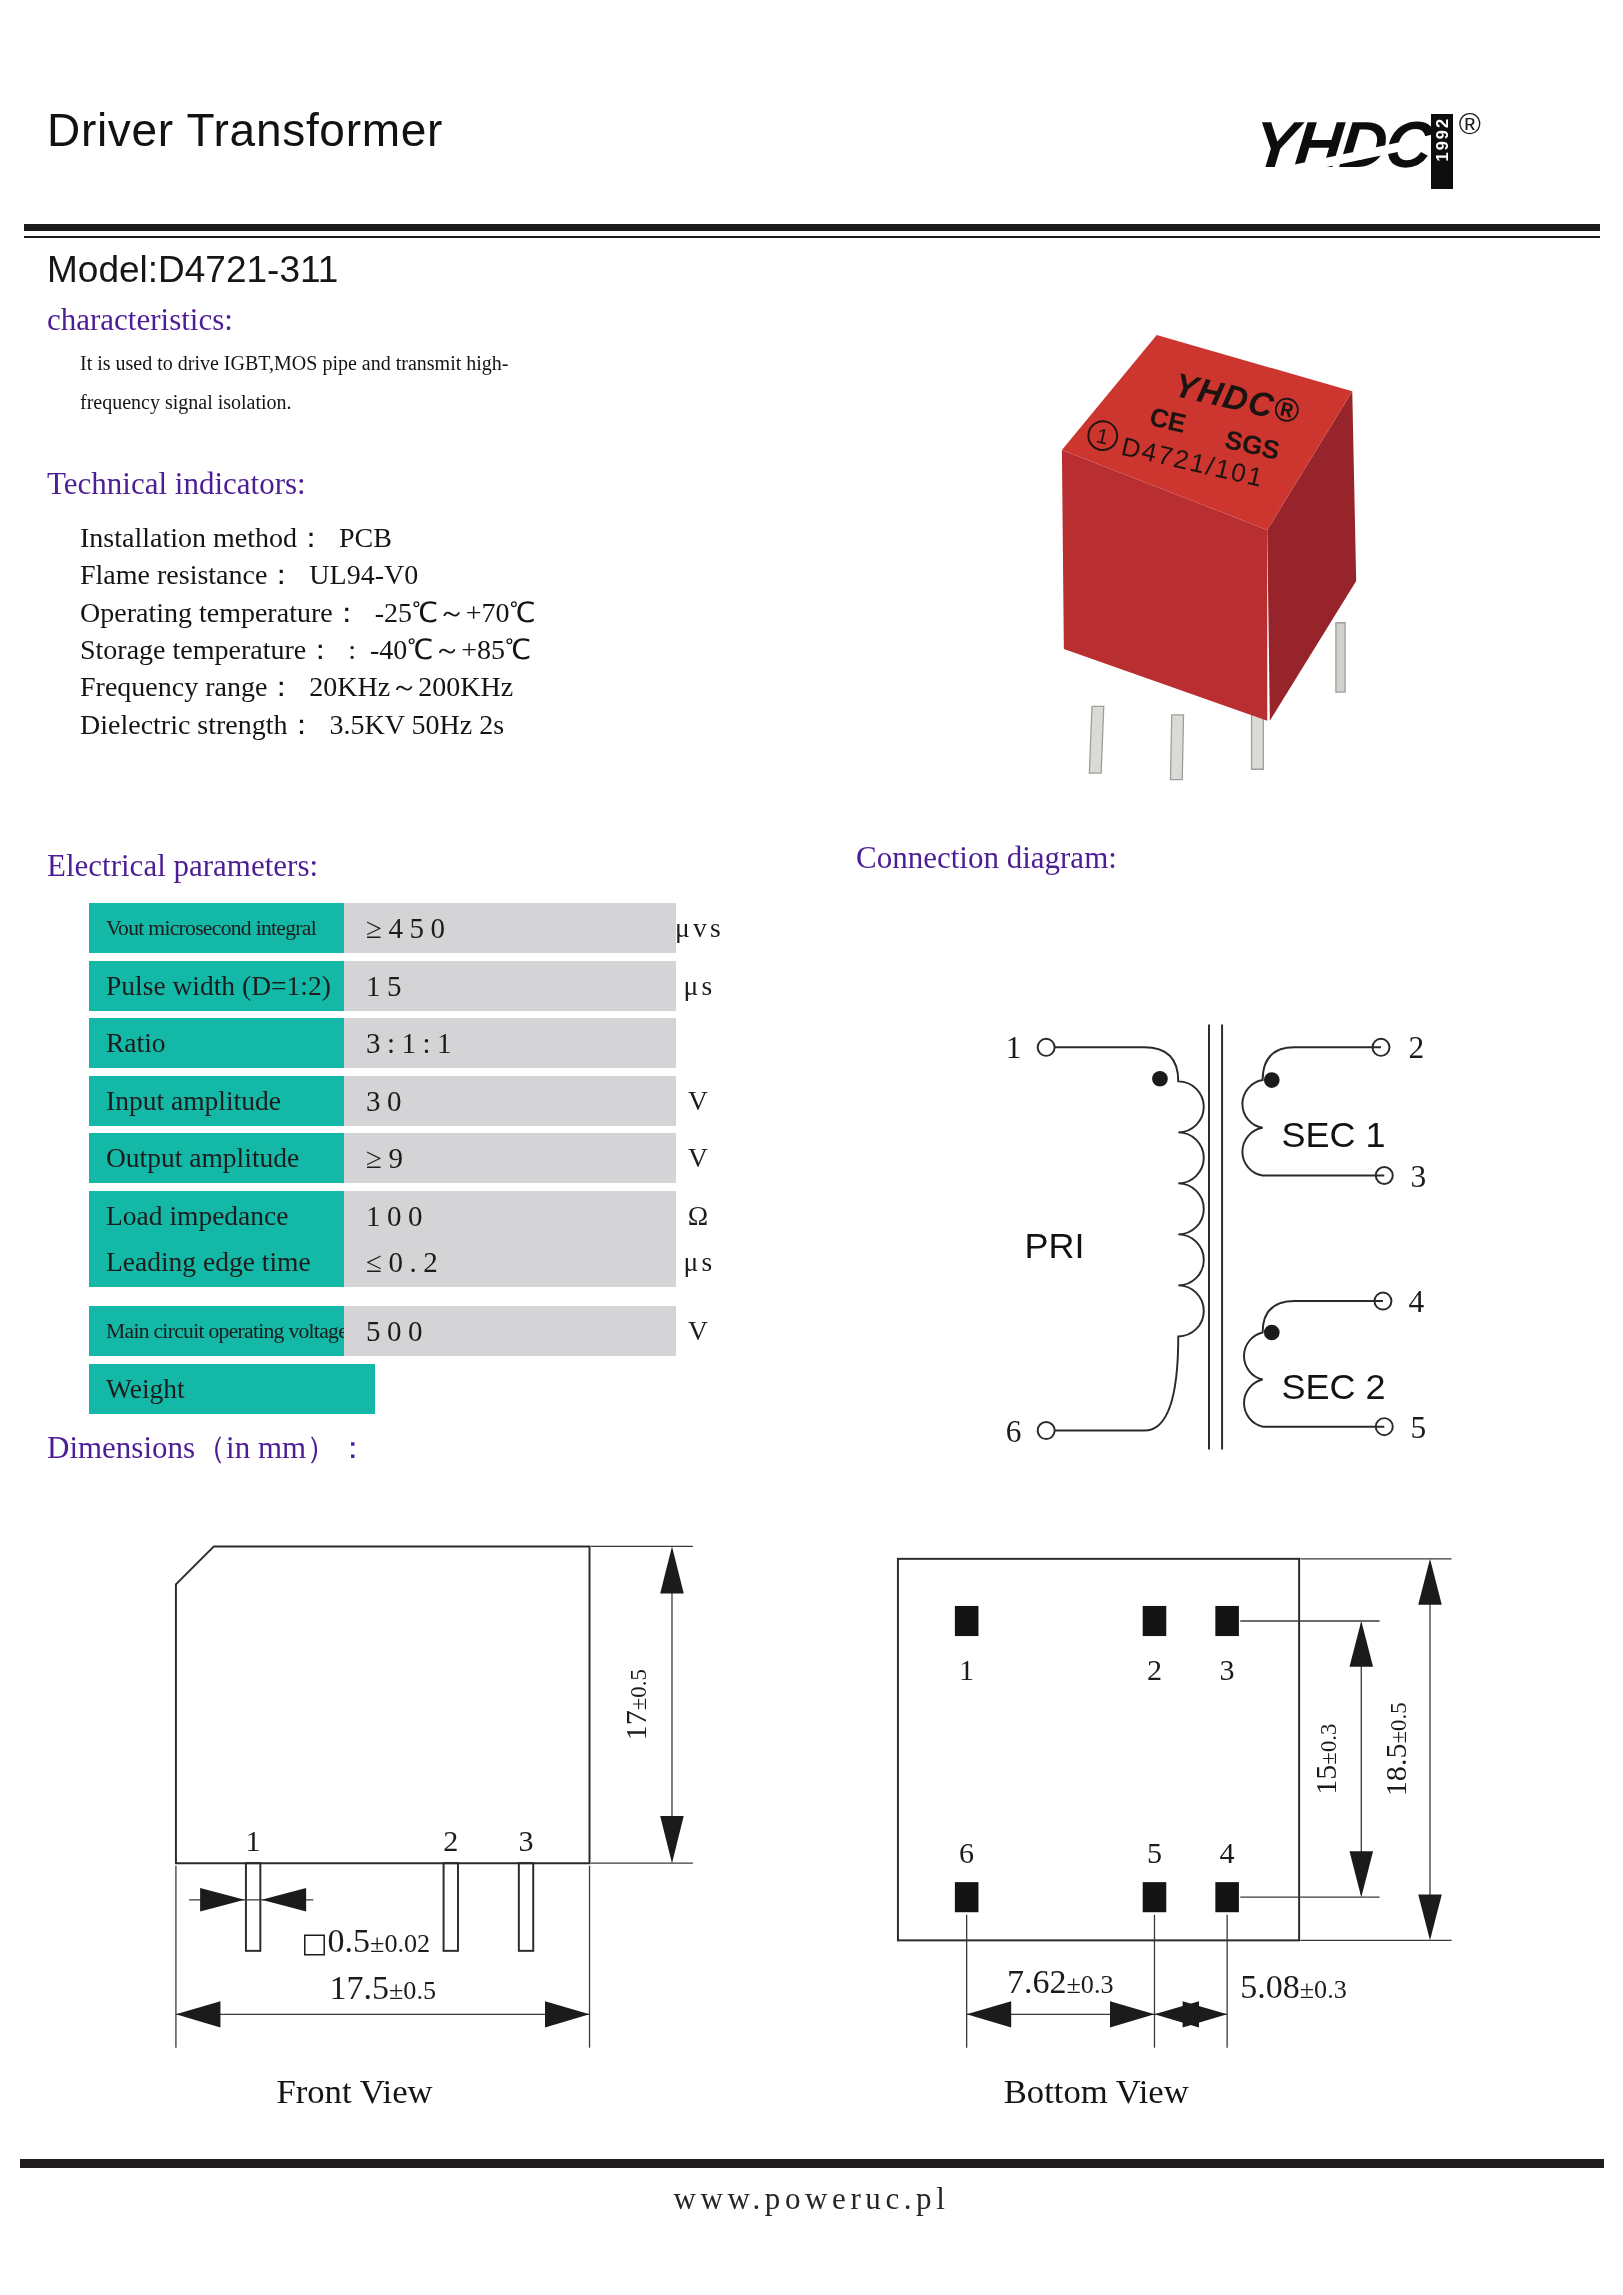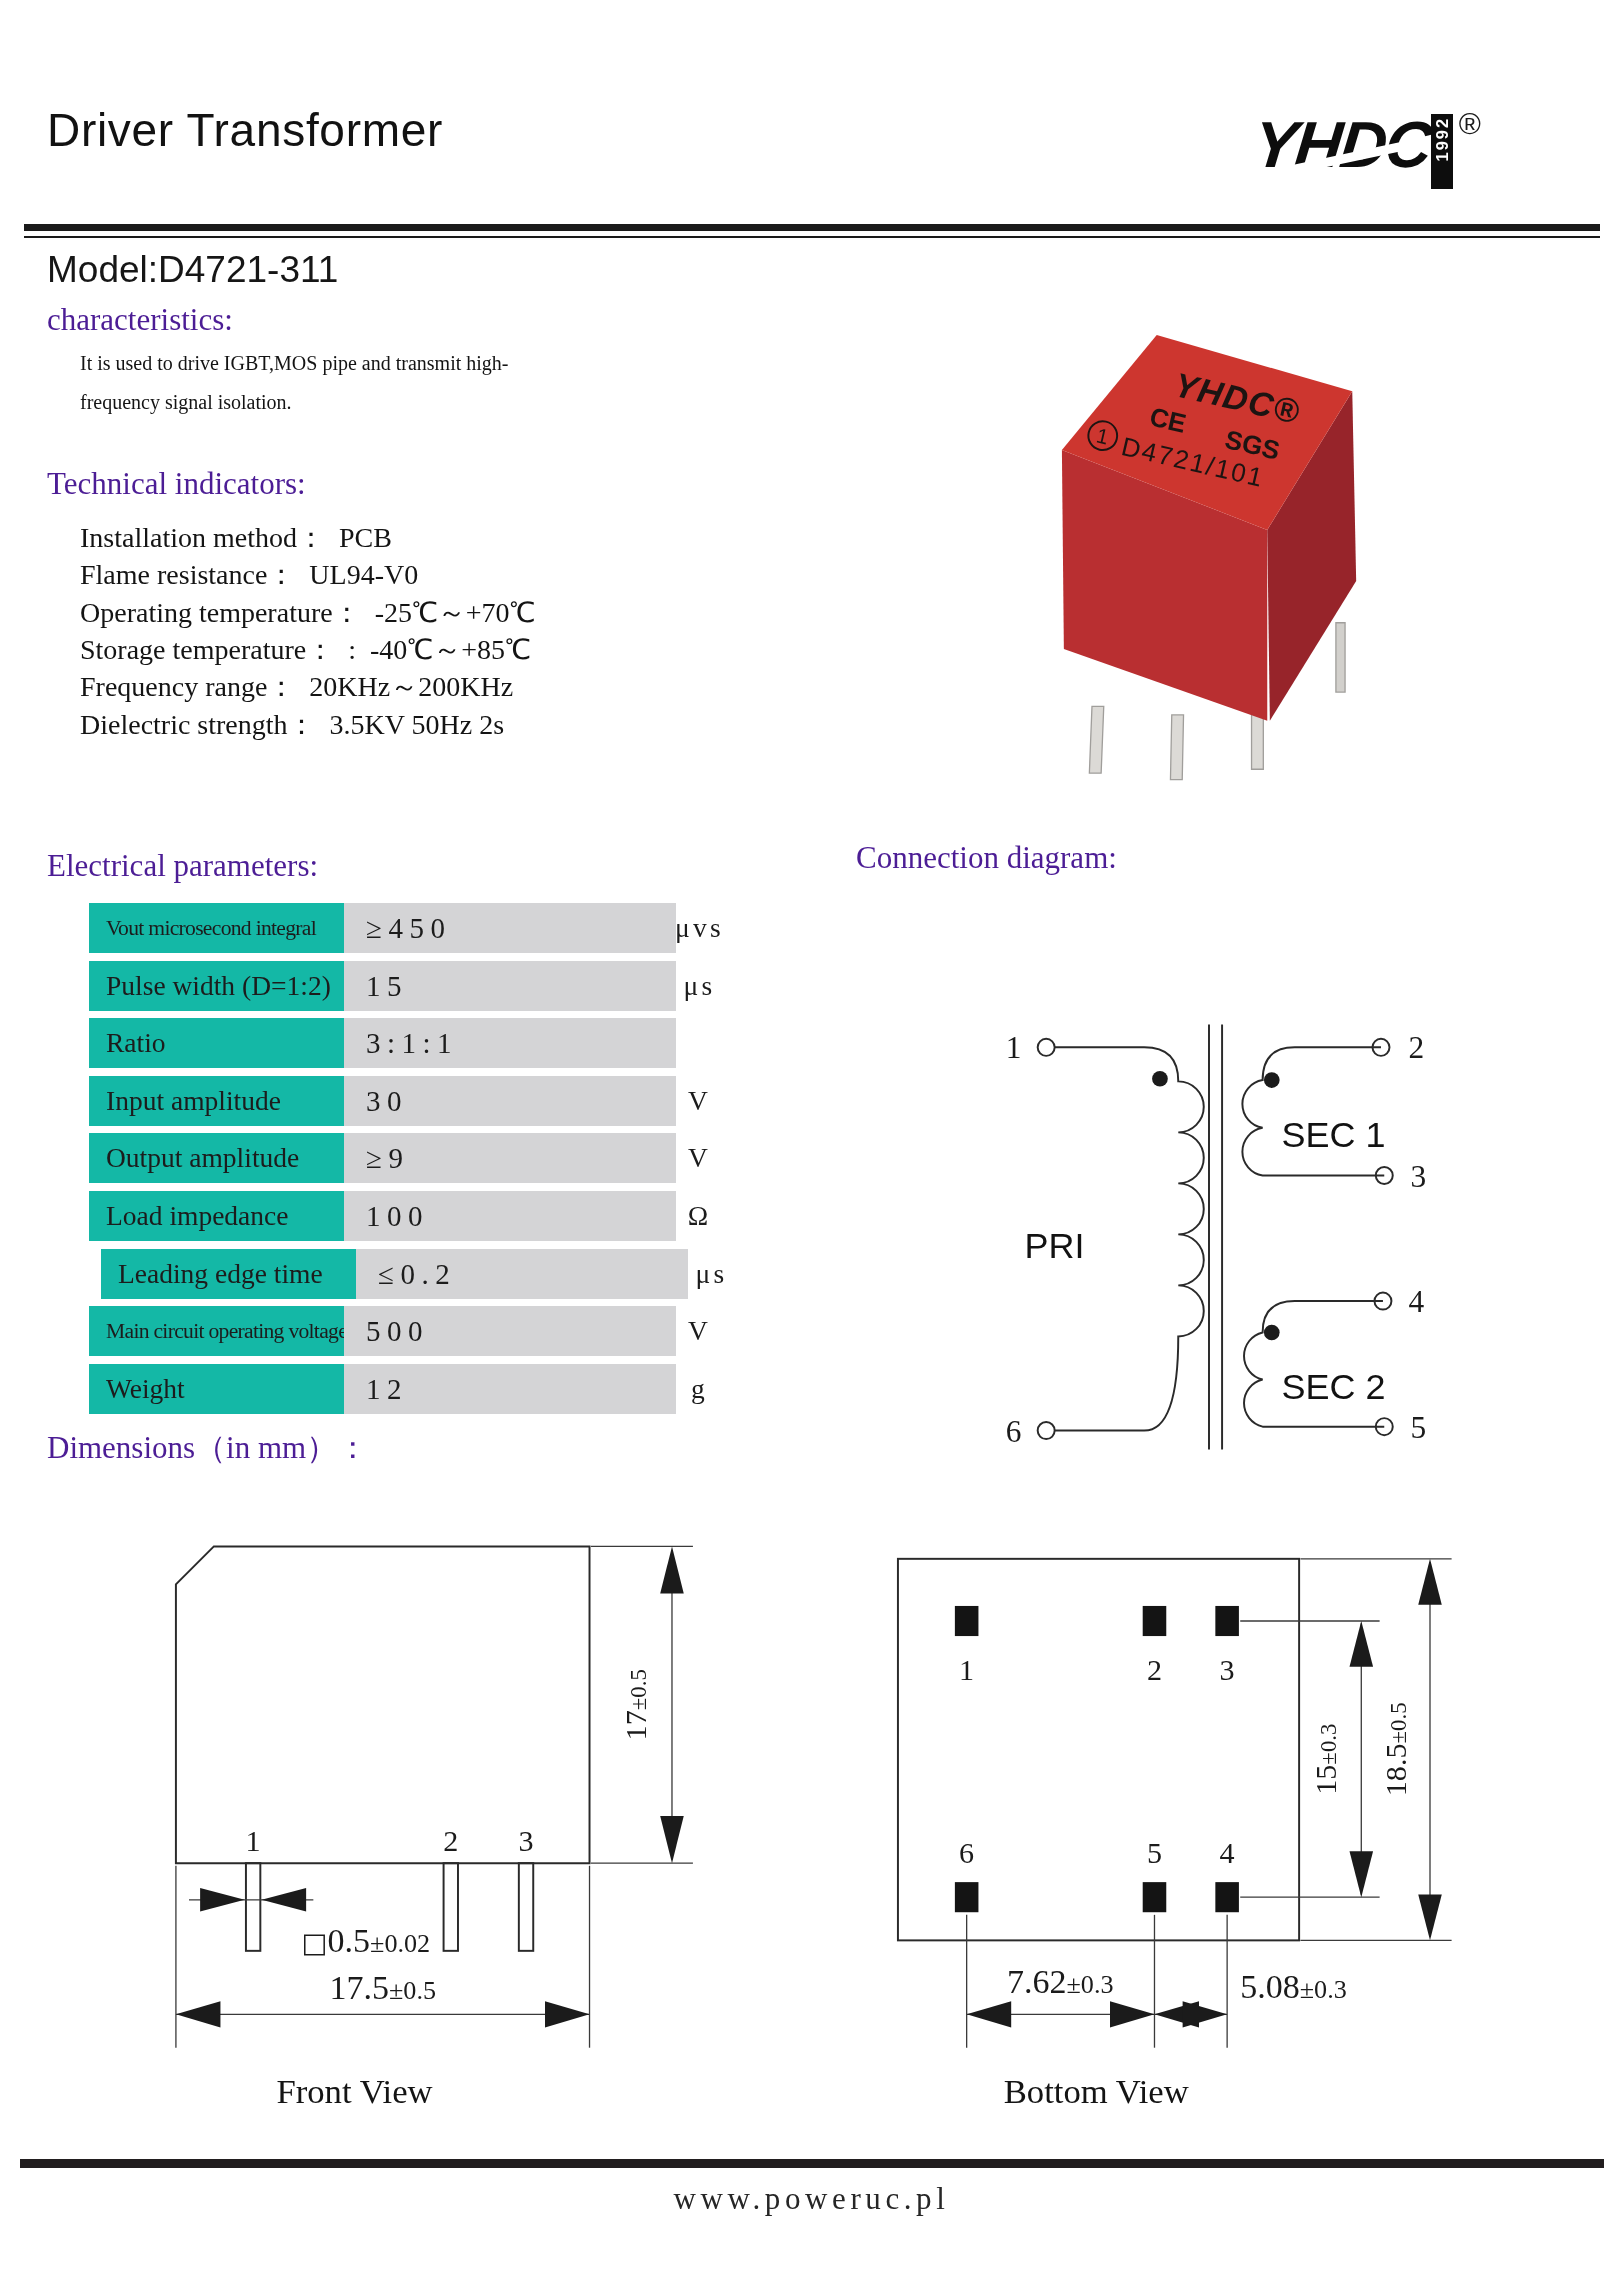--- a/index.html
+++ b/index.html
@@ -161,45 +161,41 @@
     </div>
     <div class="erow" style="top:288px;">
       <div class="cell cell-l">
           <div class="elabel">Load impedance</div>
         </div>
       <div class="cell cell-r">
           <div class="evalue">100</div>
           <div class="eunit">Ω</div>
         </div>
     </div>
-    <div class="erow" style="top:346px;margin-left:12px;">
+    <div class="erow" style="top:334px;">
       <div class="cell cell-l">
           <div class="elabel">Leading edge time</div>
         </div>
       <div class="cell cell-r">
           <div class="evalue">≤0.2</div>
           <div class="eunit">μs</div>
         </div>
     </div>
     <div class="erow" style="top:403px;">
       <div class="cell cell-l">
           <div class="elabel small">Main circuit operating voltage</div>
         </div>
       <div class="cell cell-r">
           <div class="evalue">500</div>
           <div class="eunit">V</div>
         </div>
     </div>
     <div class="erow" style="top:461px;">
       <div class="cell cell-l">
           <div class="elabel">Weight</div>
-        </div>
-      <div class="cell cell-r">
-          <div class="evalue">12</div>
-          <div class="eunit">g</div>
         </div>
     </div>
   </div>
 
   <div class="abs sec-head" style="left:856px;top:840px;">Connection diagram:</div>
 
   <svg class="abs" style="left:969px;top:1008px;" width="497" height="458" viewBox="1480 1540 760 700">
 
     <line x1="1847" y1="1565" x2="1847" y2="2215" class="ln"></line>
     <line x1="1867" y1="1565" x2="1867" y2="2215" class="ln"></line>

